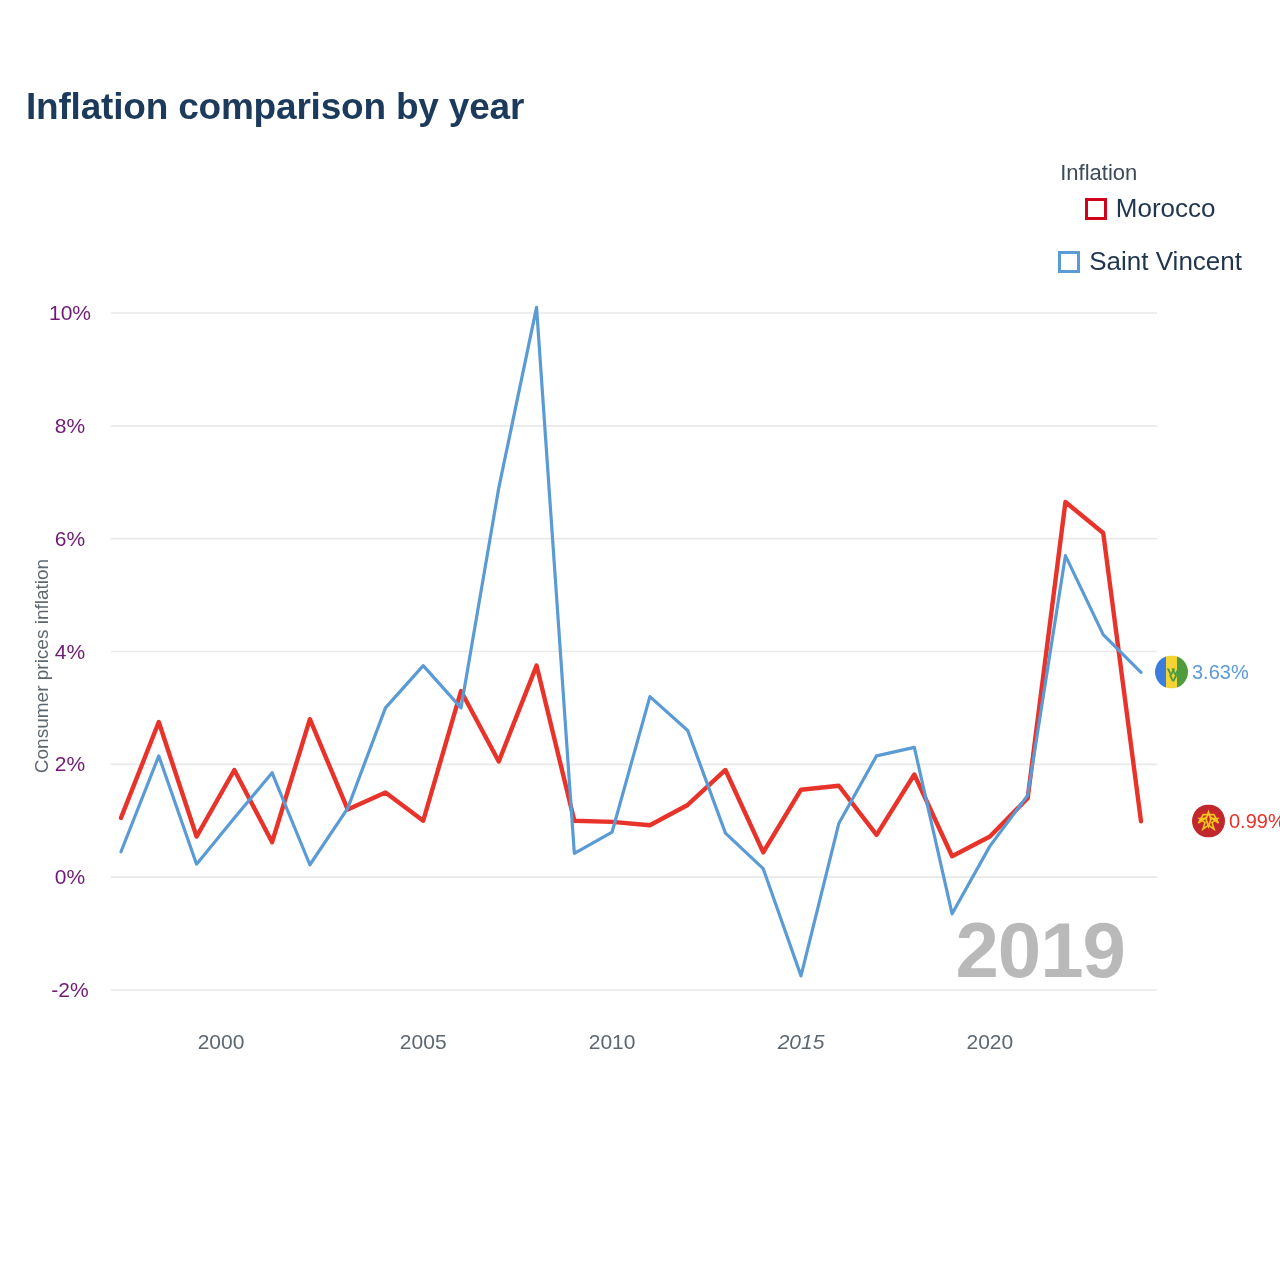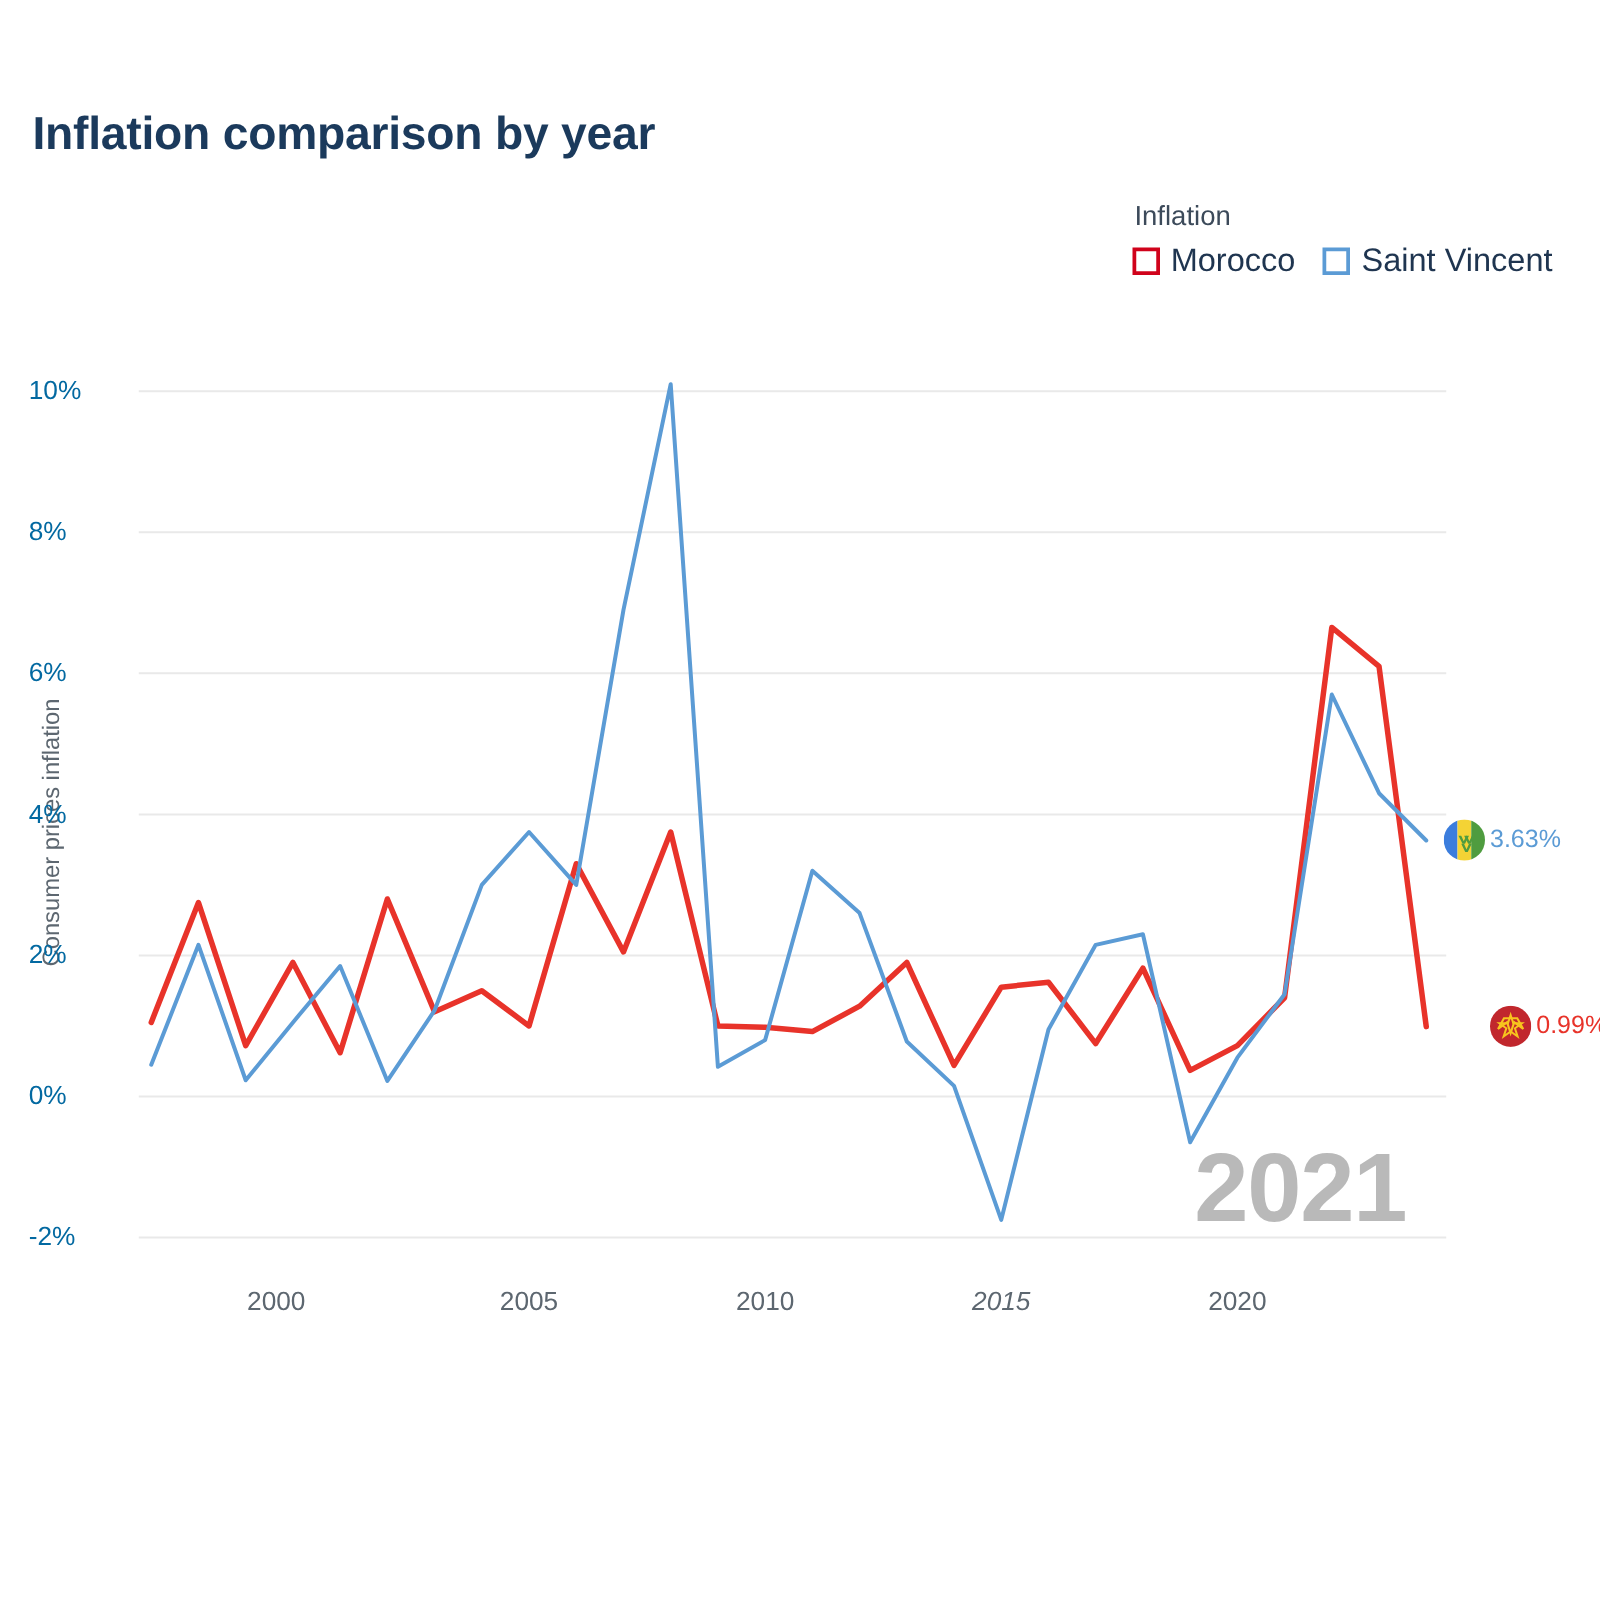--- a/index.html
+++ b/index.html
@@ -38,21 +38,21 @@
   }
   .legend-title {
     font-size: 22px;
     color: #3c4a5a;
     margin-bottom: 7px;
     text-align: left;
     padding-left: 2px;
   }
   .legend-items {
     display: flex;
-    flex-direction: row;
+    flex-direction: column;
     align-items: center;
     gap: 22px;
   }
   .legend-item {
     display: flex;
     flex-direction: row;
     align-items: center;
     gap: 9px;
   }
   .legend-swatch {
@@ -81,25 +81,25 @@
     top: 655px;
     width: 400px;
     transform: rotate(-90deg);
     transform-origin: center center;
     font-size: 19px;
     color: #5d6770;
     text-align: center;
   }
   .ytick {
     position: absolute;
-    right: 12px;
+    right: 0;
     width: 70px;
-    text-align: left;
+    text-align: center;
     font-size: 21px;
-    color: #0369a1;
+    color: #701a75;
     transform: translateY(-50%);
   }
   .yticks-wrap {
     position: absolute;
     left: 25px;
     top: 0;
     width: 80px;
     height: 1280px;
   }
   .xtick {
@@ -201,21 +201,21 @@
           <line x1="111" x2="1157" y1="538.6666666666666" y2="538.6666666666666" stroke="#e9e9e9" stroke-width="1.6"></line>
           <line x1="111" x2="1157" y1="425.8333333333333" y2="425.8333333333333" stroke="#e9e9e9" stroke-width="1.6"></line>
           <line x1="111" x2="1157" y1="313" y2="313" stroke="#e9e9e9" stroke-width="1.6"></line>
         </g>
       <g id="serieslines">
           <polyline points="121,817.9291666666666 158.77777777777777,722.0208333333333 196.55555555555554,836.5466666666666 234.33333333333331,769.9749999999999 272.1111111111111,842.1883333333334 309.8888888888889,719.2 347.66666666666663,809.4666666666667 385.44444444444446,792.5416666666667 423.22222222222223,820.75 461,690.9916666666667 498.77777777777777,761.5125 536.5555555555555,665.6041666666667 574.3333333333333,820.75 612.1111111111111,821.8783333333333 649.8888888888889,825.2633333333333 687.6666666666667,804.9533333333334 725.4444444444445,769.9749999999999 763.2222222222223,852.3433333333334 801,789.7208333333333 838.7777777777778,785.7716666666665 876.5555555555555,834.8541666666667 914.3333333333334,774.4883333333333 952.1111111111111,856.2925 989.8888888888889,836.5466666666666 1027.6666666666665,798.1833333333334 1065.4444444444443,501.9958333333333 1103.2222222222222,533.025 1141,821.3141666666667" fill="none" stroke="#e8332a" stroke-width="4.4" stroke-linejoin="round" stroke-linecap="round"></polyline>
           <polyline points="121,851.7791666666667 158.77777777777777,755.8708333333334 196.55555555555554,864.1908333333333 234.33333333333331,817.9291666666666 272.1111111111111,772.7958333333333 309.8888888888889,864.755 347.66666666666663,808.3383333333333 385.44444444444446,707.9166666666667 423.22222222222223,665.6041666666667 461,707.9166666666667 498.77777777777777,487.89166666666665 536.5555555555555,307.35833333333335 574.3333333333333,853.4716666666667 612.1111111111111,832.0333333333333 649.8888888888889,696.6333333333333 687.6666666666667,730.4833333333333 725.4444444444445,833.1616666666667 763.2222222222223,868.7041666666667 801,975.8958333333333 838.7777777777778,823.5708333333334 876.5555555555555,755.8708333333334 914.3333333333334,747.4083333333333 952.1111111111111,913.8375000000001 989.8888888888889,846.1374999999999 1027.6666666666665,795.3625 1065.4444444444443,555.5916666666667 1103.2222222222222,634.575 1141,672.3741666666667" fill="none" stroke="#5b9bd5" stroke-width="3.2" stroke-linejoin="round" stroke-linecap="round"></polyline>
         </g>
     </svg>
 
-    <div class="watermark">2021</div>
+    <div class="watermark">2019</div>
 
     <div class="endlabel sv" id="end-sv" style="left: 1155px; top: 672.374px;">
       <span class="flag">
         <svg width="33" height="33" viewBox="0 0 33 33">
           <rect x="0" y="0" width="11" height="33" fill="#3b7ddd"></rect>
           <rect x="11" y="0" width="11" height="33" fill="#f4d335"></rect>
           <rect x="22" y="0" width="11" height="33" fill="#4f9c3f"></rect>
           <polygon points="14,13 16,17.5 18,13 20.2,13 17,19.5 15,19.5 11.8,13" fill="#4f9c3f"></polygon>
           <polygon points="18.5,13 20.5,17.5 22.5,13 24.7,13 21.5,19.5 19.5,19.5 16.3,13" fill="#4f9c3f"></polygon>
           <polygon points="16.2,19.5 18.2,24 20.2,19.5 22.4,19.5 19.2,26 17.2,26 14,19.5" fill="#4f9c3f"></polygon>

